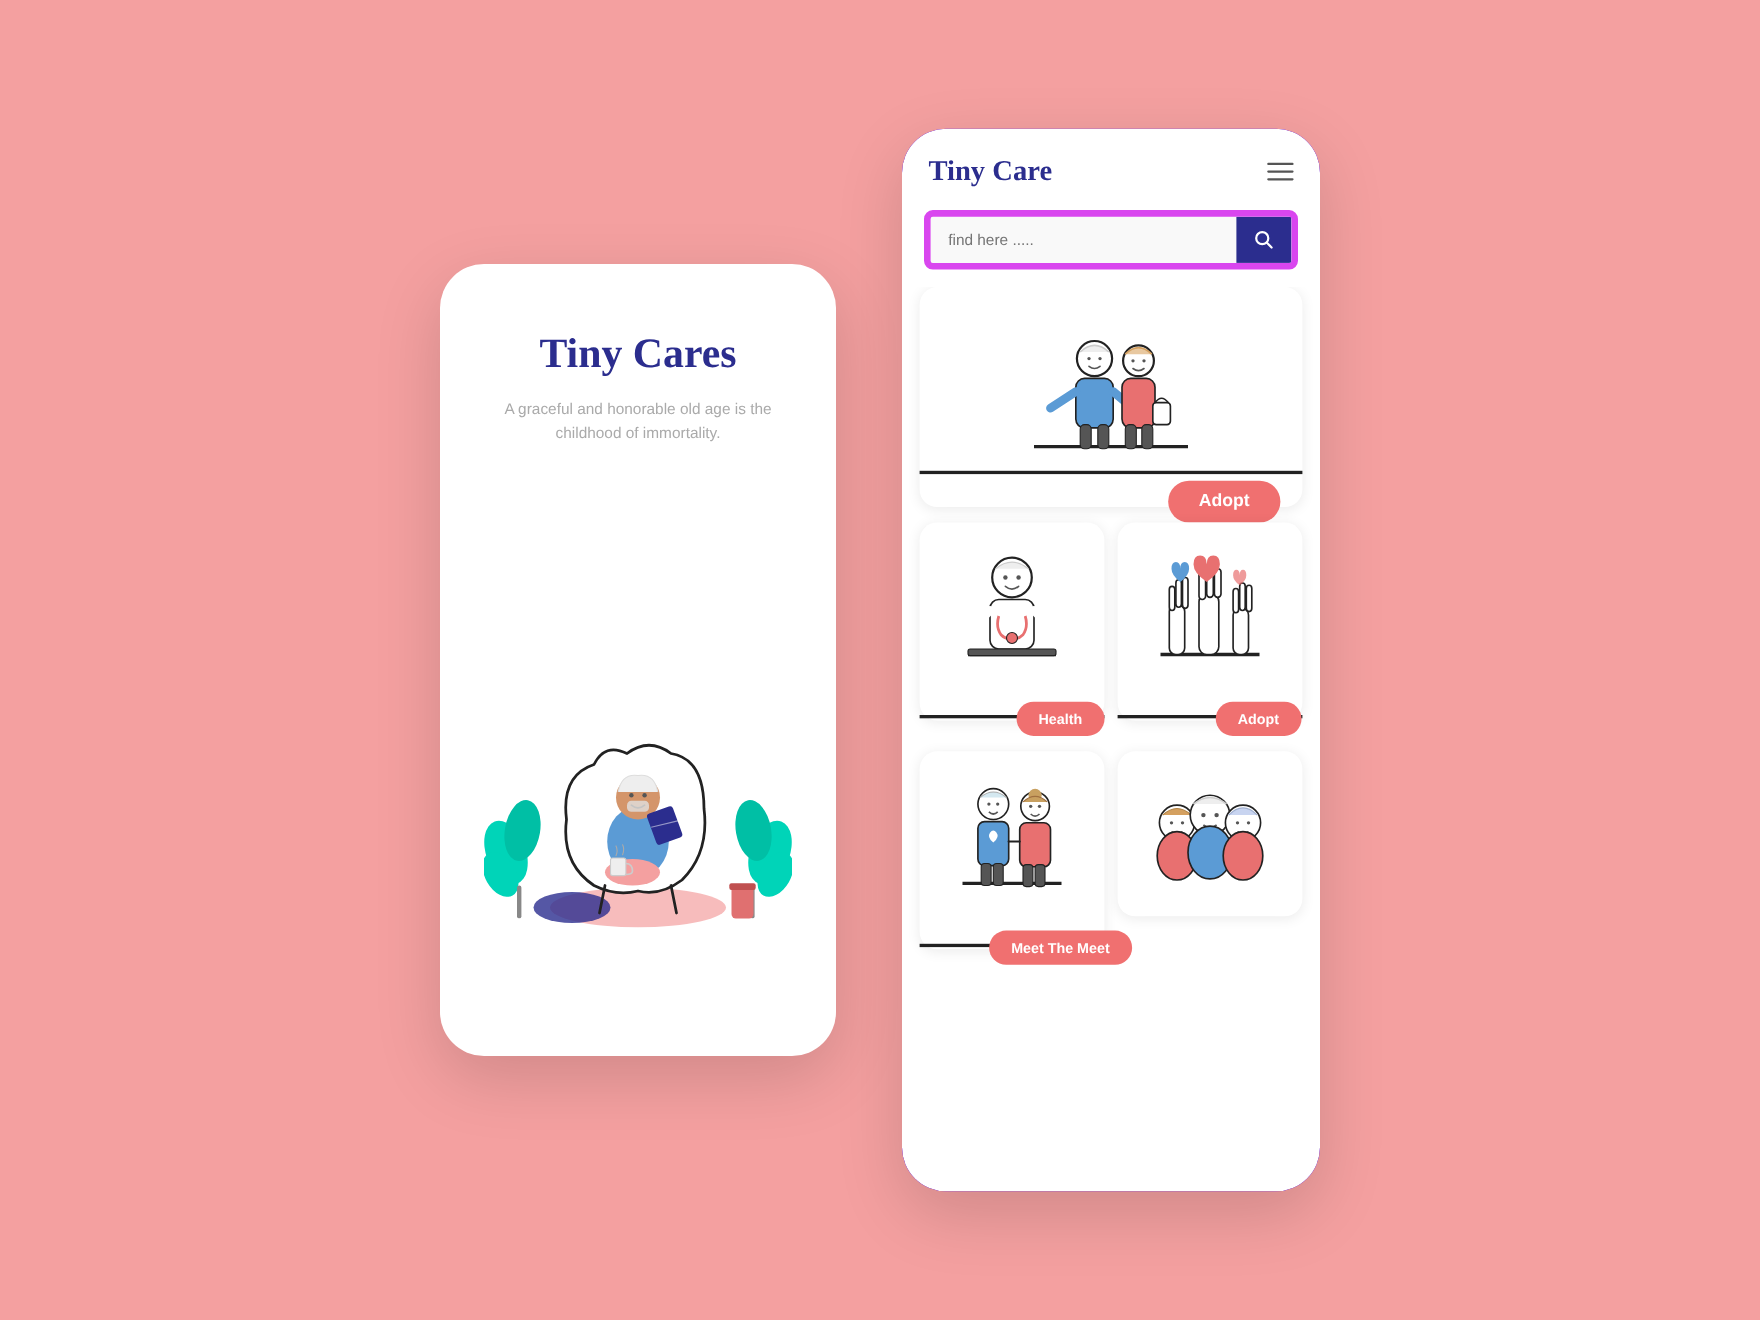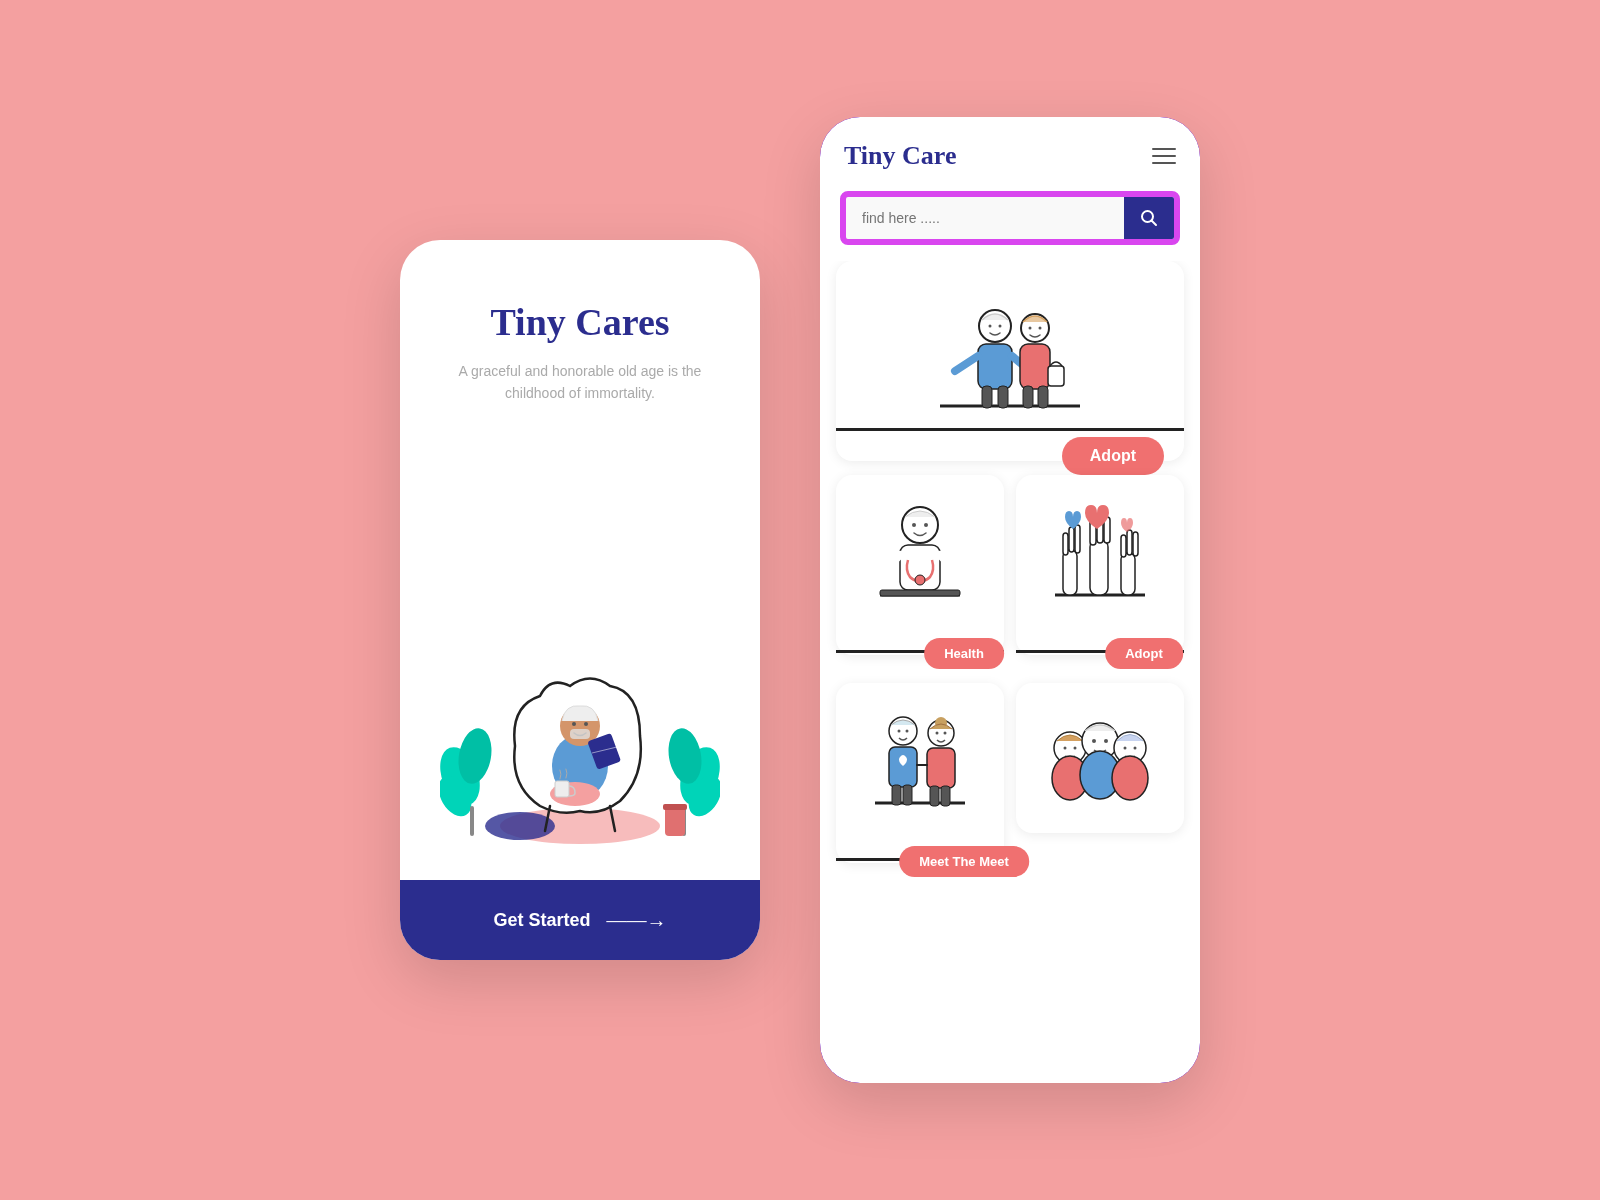--- a/index.html
+++ b/index.html
@@ -367,24 +367,20 @@
           <rect x="75" y="155" width="14" height="16" rx="2" fill="#eee" stroke="#ccc" stroke-width="1"></rect>
           <path d="M89,160 Q95,160 95,167 Q95,170 89,170" stroke="#ccc" stroke-width="1.5" fill="none"></path>
 
           <path d="M80,153 Q82,148 80,144" stroke="#aaa" stroke-width="1" fill="none" stroke-linecap="round"></path>
           <path d="M86,152 Q88,147 86,143" stroke="#aaa" stroke-width="1" fill="none" stroke-linecap="round"></path>
         </svg>
       </div>
     </div>
   </div>
 
-  <div class="phone-left-footer">
-    <span class="get-started-text">Get Started</span>
-    <span class="arrow-right">——→</span>
-  </div>
 </div>
 
 <div class="phone-right">
   <div class="phone-right-inner">
 
     <div class="right-header">
       <div class="app-title-right">Tiny Care</div>
       <div class="menu-icon">
         <div class="menu-line"></div>
         <div class="menu-line"></div>

